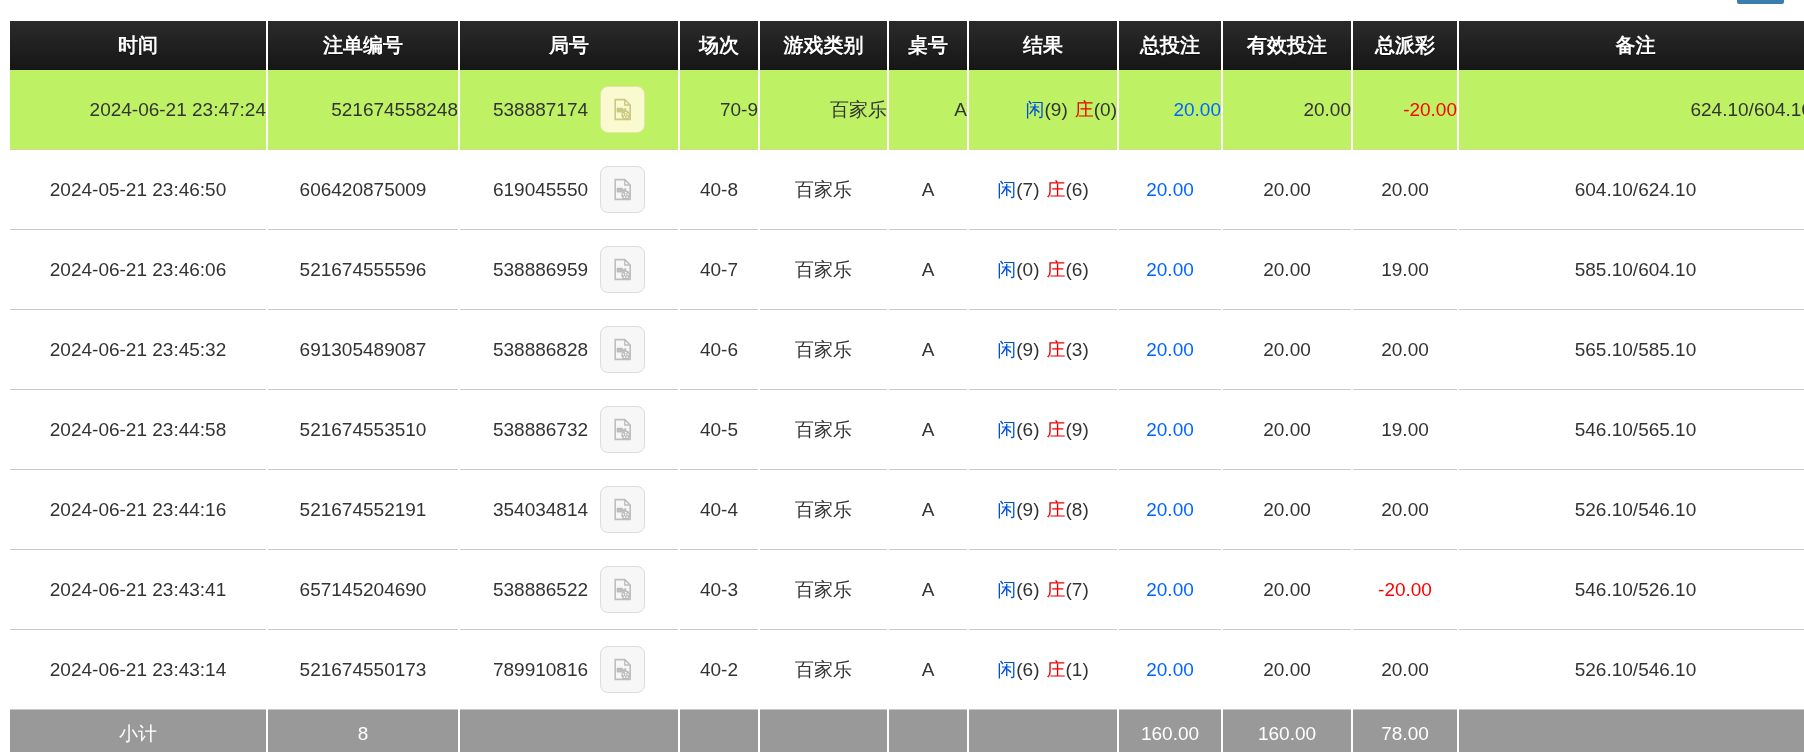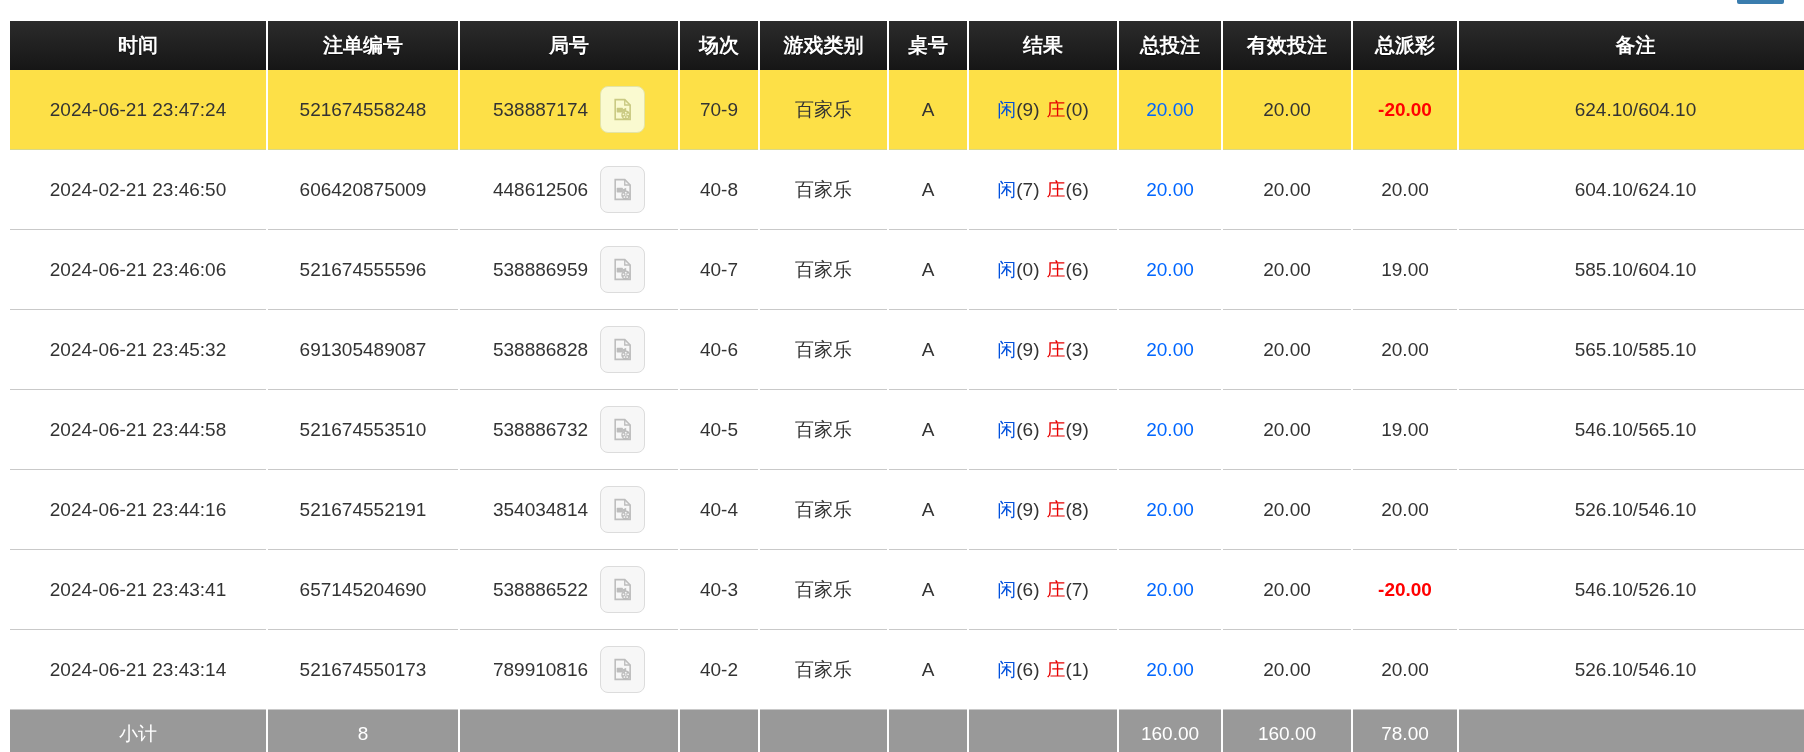--- a/index.html
+++ b/index.html
@@ -22,24 +22,24 @@
   th {
     background: linear-gradient(#2b2b2b, #161616); color: #ffffff;
     font-size: 20px; font-weight: bold; height: 49px; padding: 0; text-align: center;
     text-shadow: 0 1px 1px rgba(0,0,0,.6);
   }
   tbody td {
     height: 80px; padding: 0; text-align: center; vertical-align: middle;
     font-size: 19px; color: #333333; background: #ffffff;
     border-bottom: 1px solid #c9c9c9; overflow: hidden; white-space: nowrap;
   }
-  tr.highlight td { background: #fde047; border-bottom-color: #d8d88a; }
+  tr.highlight td { background: #bef264; border-bottom-color: #d8d88a; text-align: right; }
 
   td.bet-link { color: #0066ff; cursor: pointer; }
-  td.neg { color: #ff0000; font-weight: bold; }
+  td.neg { color: #ff0000; }
   .player { color: #0050dd; }
   .banker { color: #e60000; }
   .gap { display: inline-block; width: 7px; }
 
   .round-inner { display: flex; align-items: center; justify-content: center; gap: 12px; }
   .video-btn {
     width: 45px; height: 47px; border-radius: 8px; border: 1px solid #dcdcdc;
     background: #f7f7f7; color: #bdbdbd; display: flex; align-items: center;
     justify-content: center; cursor: pointer; padding: 0; flex: none;
   }
@@ -119,25 +119,25 @@
         <td>百家乐</td>
         <td>A</td>
         <td><span class="player">闲</span><span>(9)</span><span class="gap"></span><span class="banker">庄</span><span>(0)</span></td>
         <td class="bet-link">20.00</td>
         <td>20.00</td>
         <td class="neg">-20.00</td>
         <td>624.10/604.10</td>
       </tr>
 
       <tr>
-        <td>2024-02-21 23:46:50</td>
+        <td>2024-05-21 23:46:50</td>
         <td>606420875009</td>
         <td>
           <div class="round-inner">
-            <span>448612506</span>
+            <span>619045550</span>
             <button class="video-btn">
               <svg width="27" height="27" viewBox="0 0 24 24">
                 <path d="M5.5 3.2 H14 L18.8 8 V20.8 H5.5 Z" fill="none" stroke="currentColor" stroke-width="1.4"></path>
                 <path d="M14 3.2 V8 H18.8" fill="none" stroke="currentColor" stroke-width="1.2"></path>
                 <rect x="6.8" y="10.4" width="5.6" height="4.2" rx="0.6" fill="currentColor"></rect>
                 <path d="M12.4 11.8 L15.3 10.5 V14.7 L12.4 13.4 Z" fill="currentColor"></path>
                 <circle cx="14.9" cy="16.9" r="4" fill="currentColor"></circle>
                 <circle class="hole" cx="14.9" cy="14.8" r="0.8"></circle>
                   <circle class="hole" cx="12.85" cy="16.3" r="0.8"></circle>
                 <circle class="hole" cx="13.65" cy="18.7" r="0.8"></circle>

